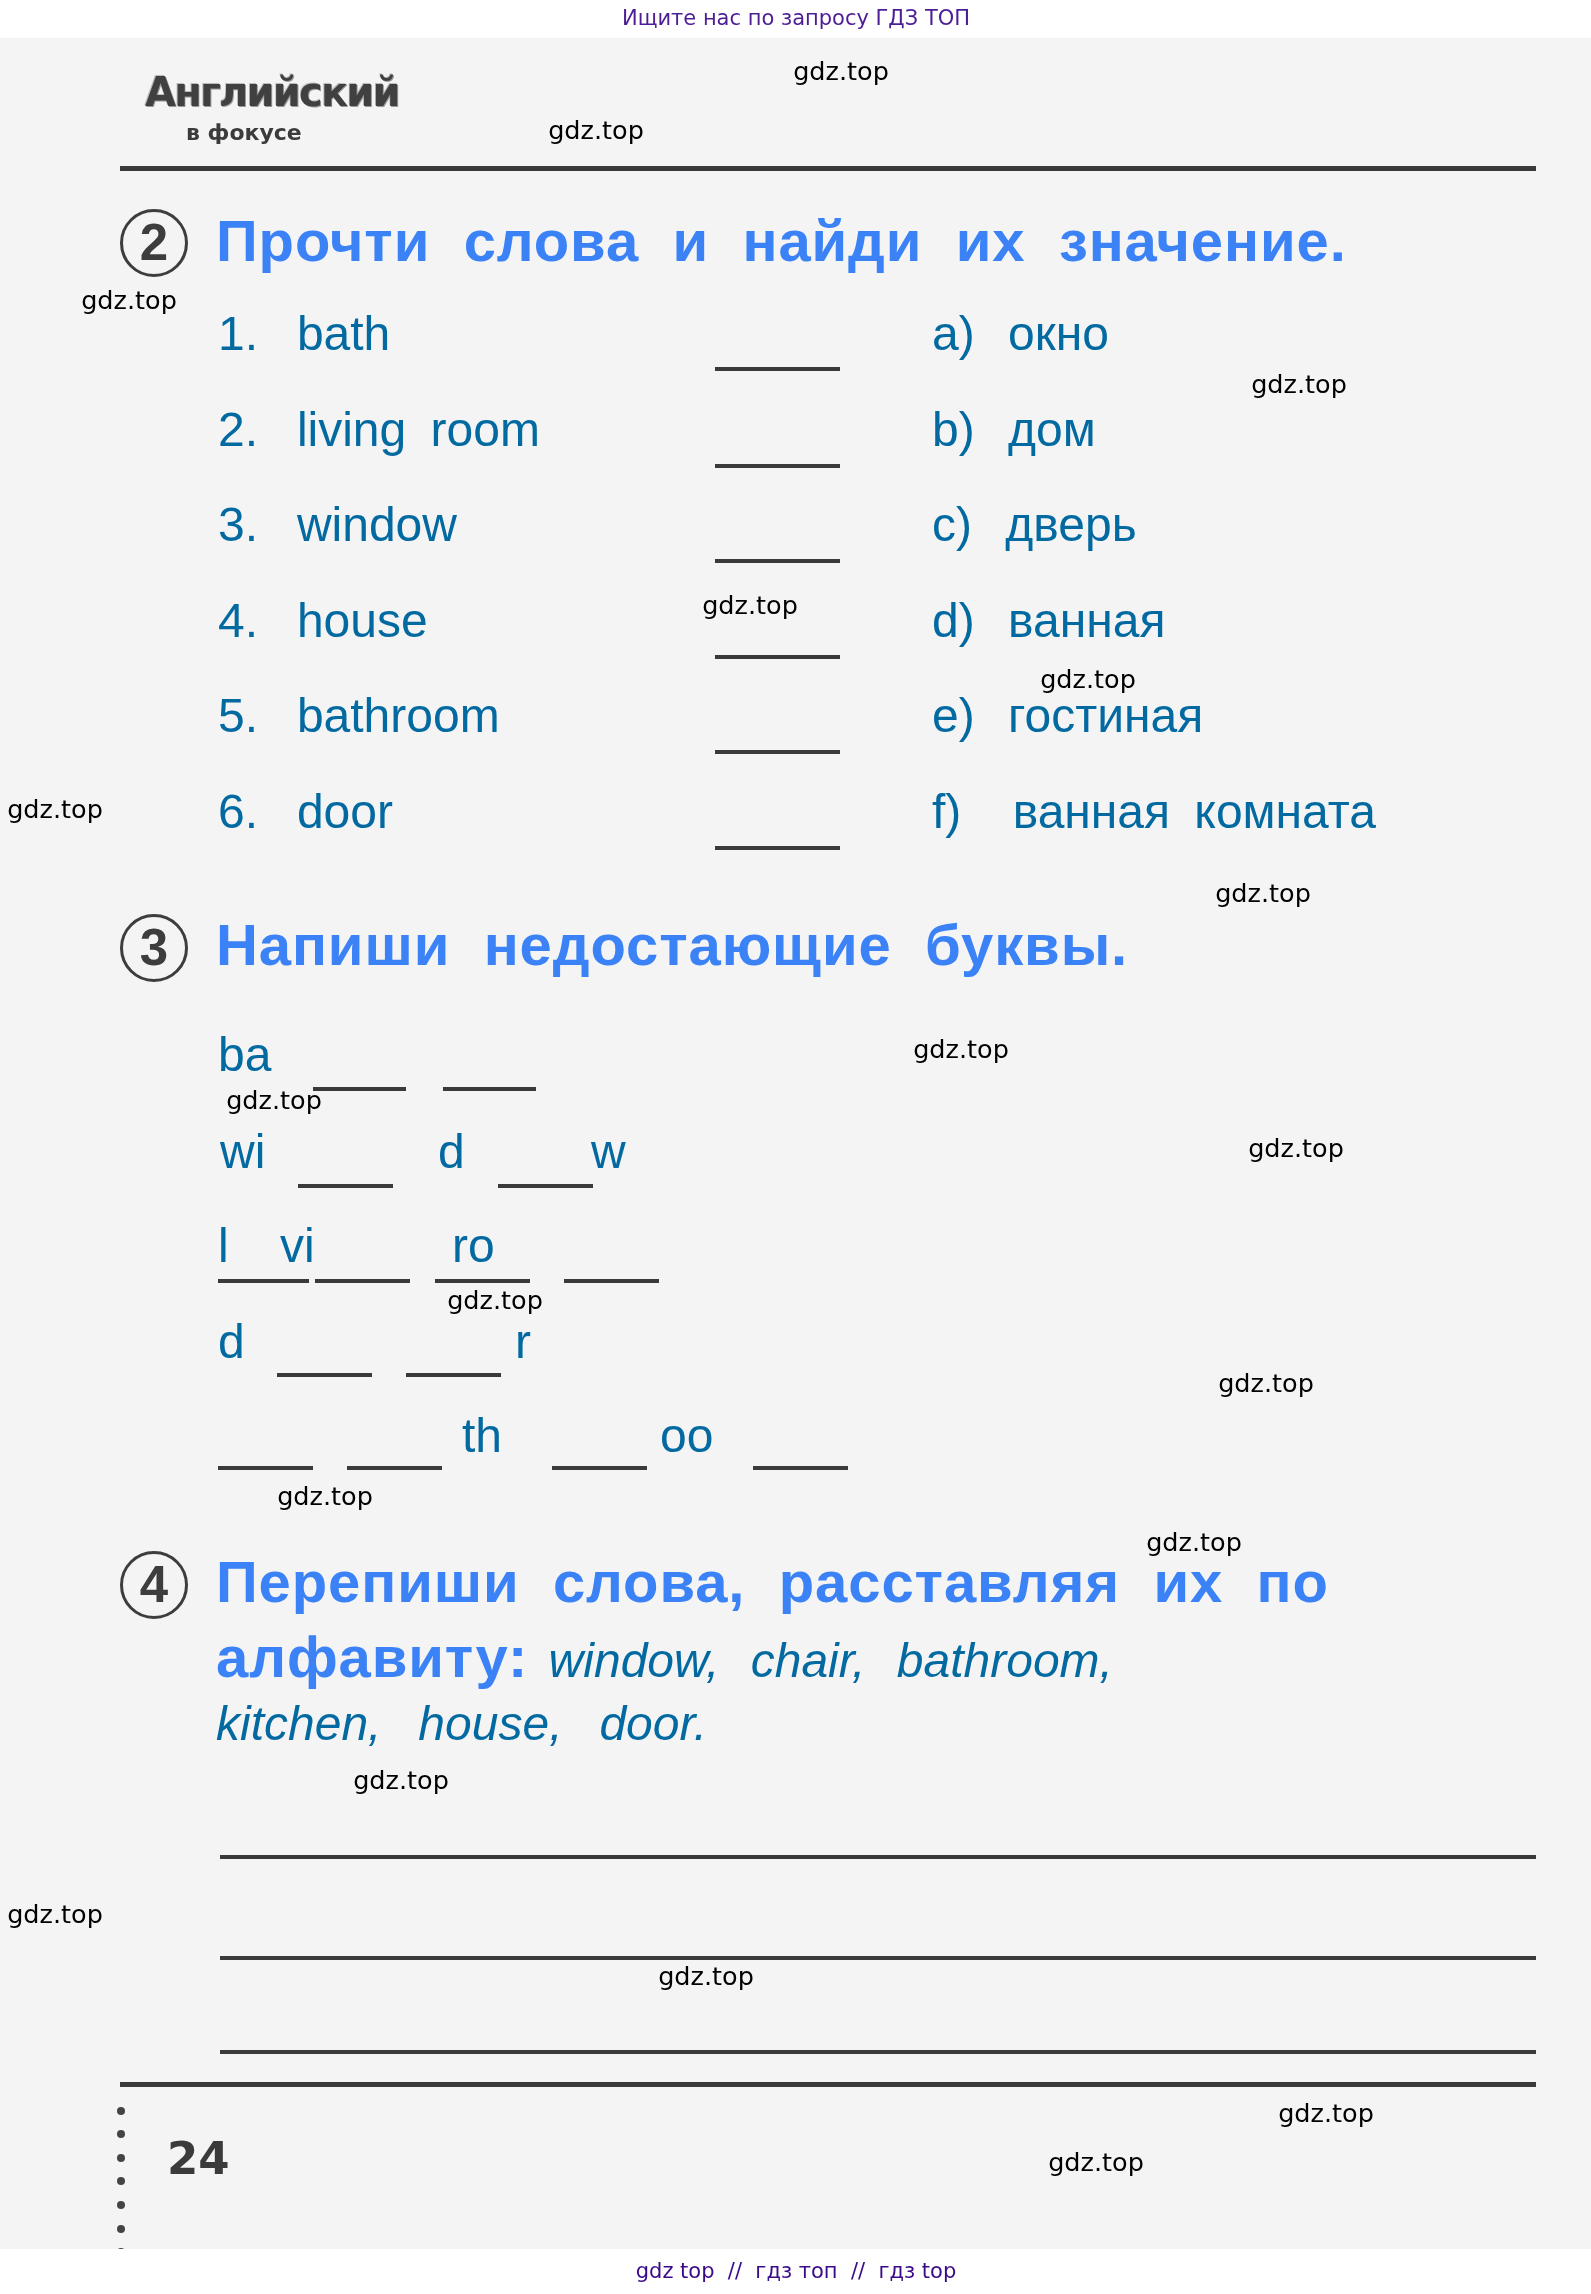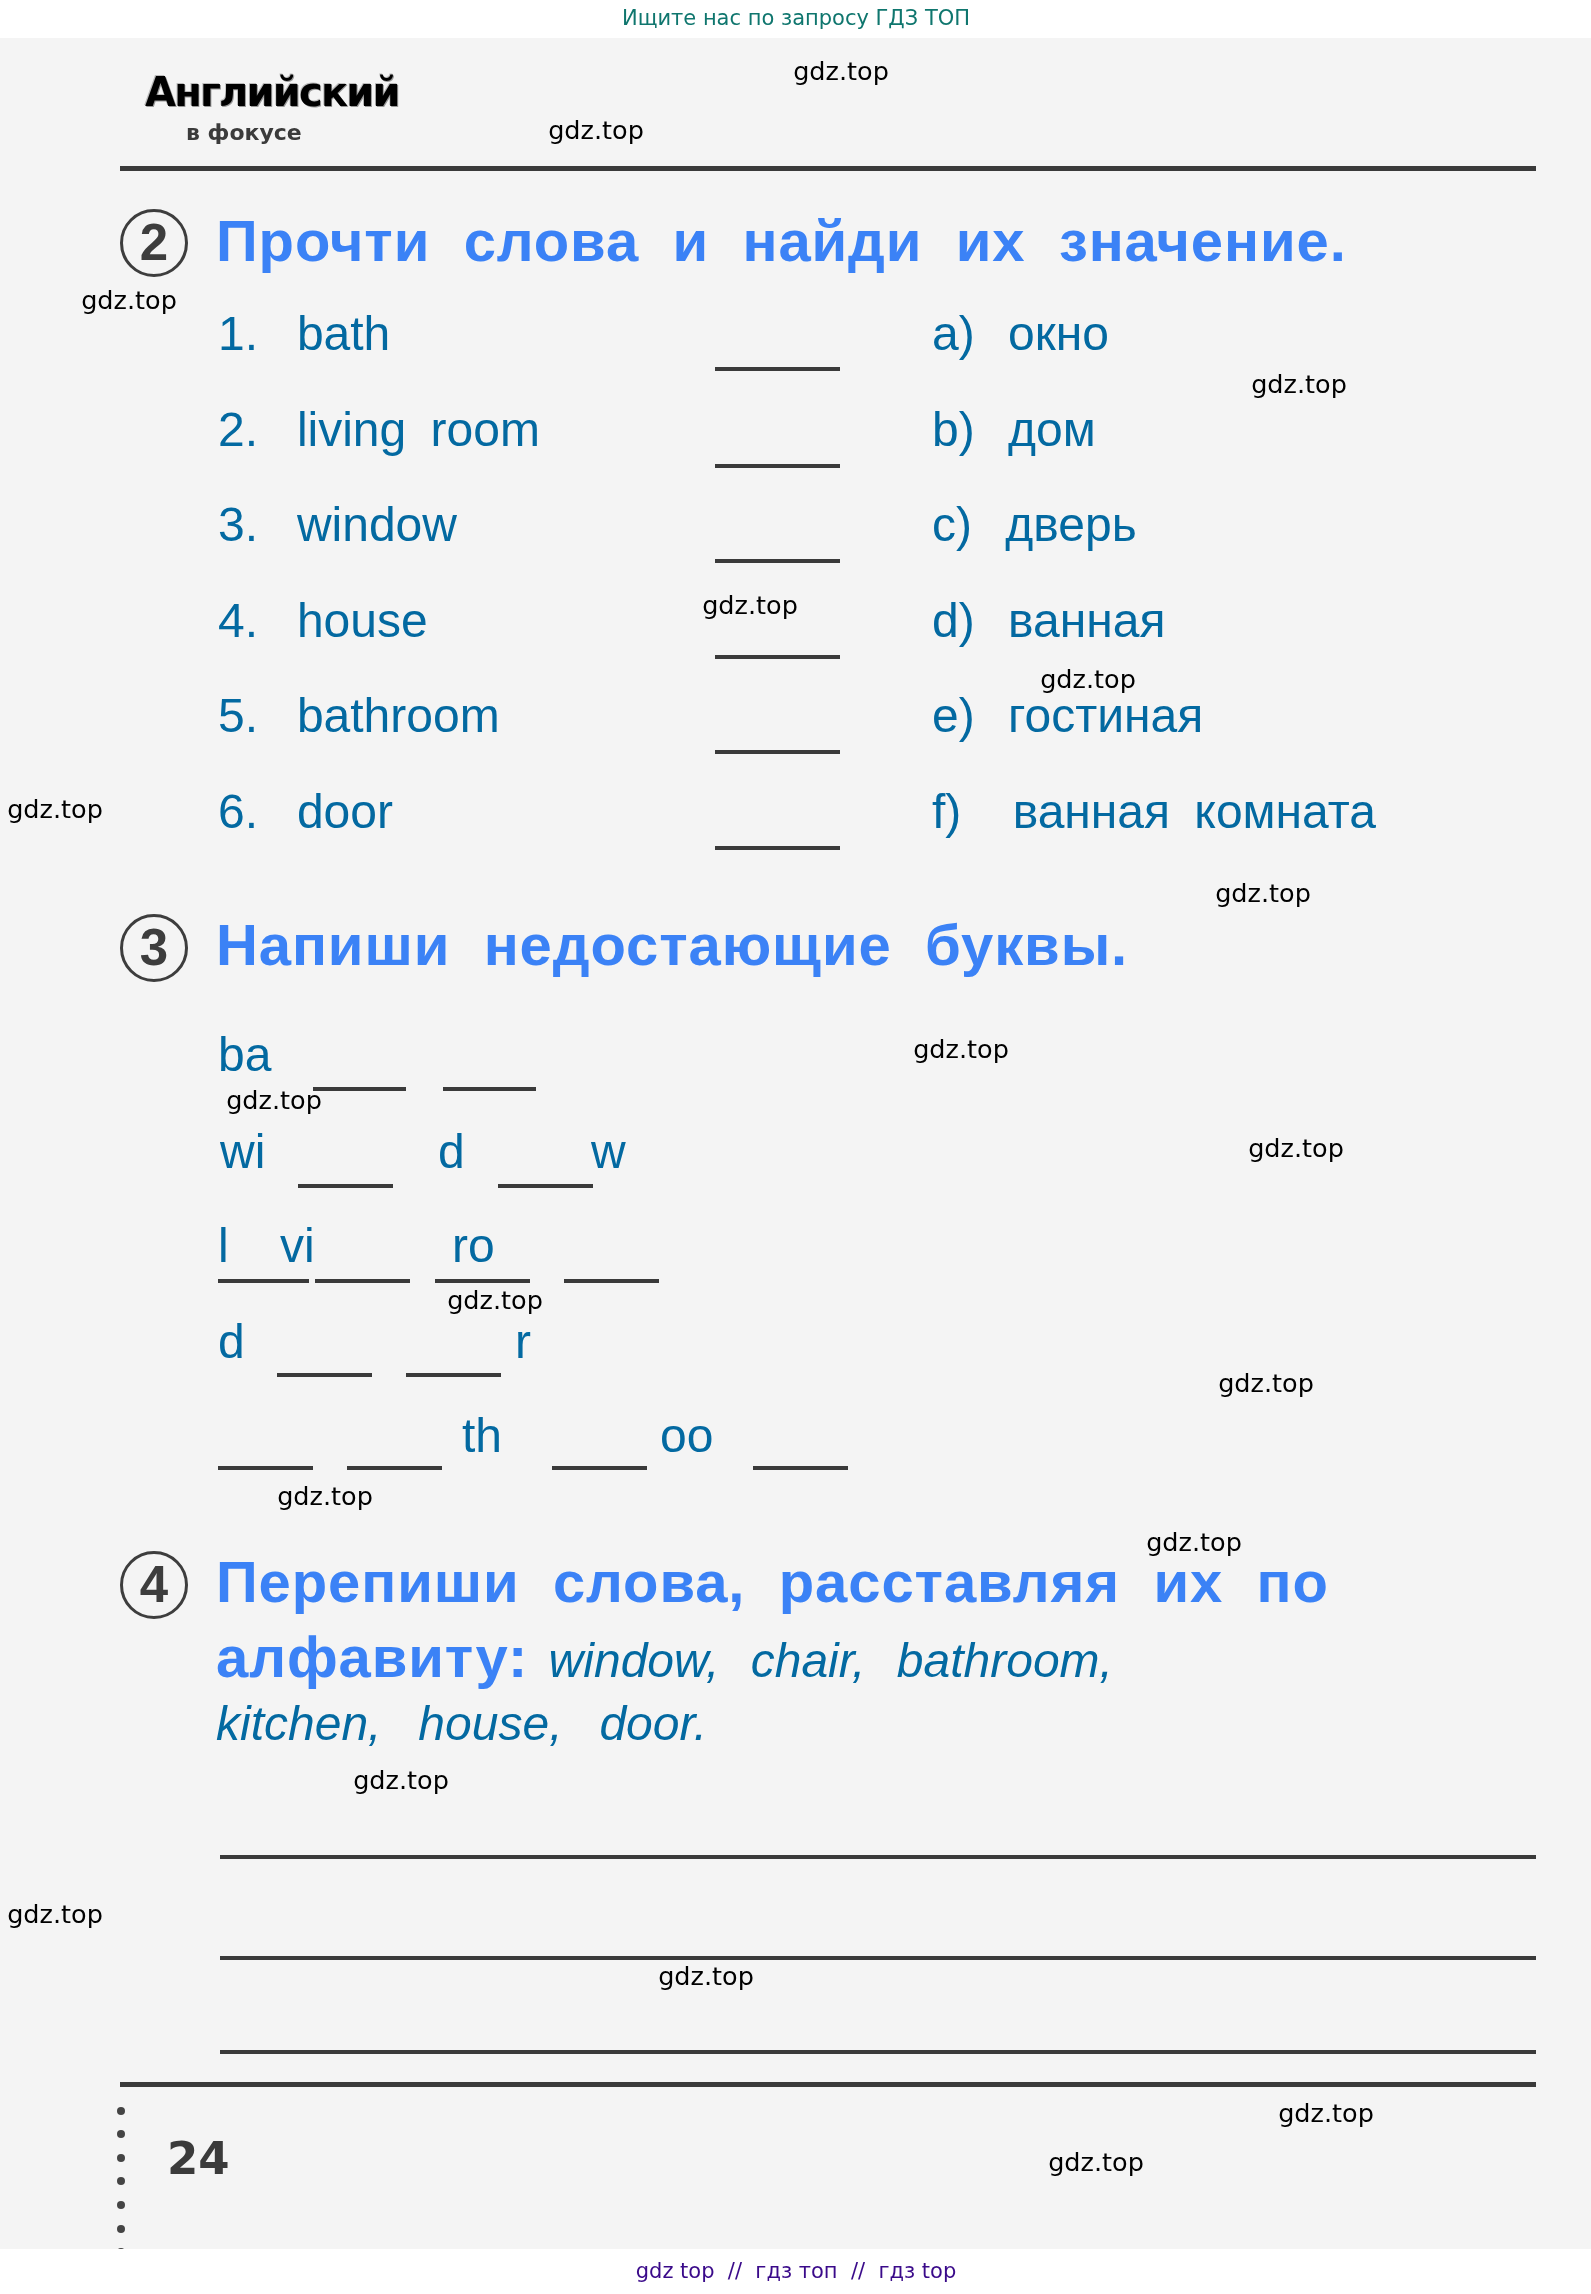--- a/index.html
+++ b/index.html
@@ -20,21 +20,21 @@
   }
   .bottom-banner {
     position: absolute; left: 0; top: 2249px; width: 1592px; height: 45px;
     background: #ffffff; text-align: center;
     font-family: "DejaVu Sans", sans-serif; font-size: 21px; line-height: 45px;
   }
   .abs { position: absolute; white-space: nowrap; }
   .rule { position: absolute; background: #3a3a3a; }
   .logo-main {
     font-family: "DejaVu Sans", sans-serif; font-weight: 900; font-size: 40px;
-    letter-spacing: -1.8px; color: #000000;
+    letter-spacing: -1.8px; color: #404040;
     text-shadow: 0.9px 0.9px 0 #999, -0.9px -0.9px 0 #bbb;
     text-align: right;
   }
   .logo-sub {
     font-family: "DejaVu Sans", sans-serif; font-weight: 900; font-size: 22px;
     color: #3b3b3b;
   }
   .task-num {
     position: absolute; width: 62px; height: 62px; border: 3.6px solid #3d3d3d;
     border-radius: 50%; text-align: center; line-height: 62px;
@@ -55,21 +55,21 @@
   .dot { position: absolute; width: 8.2px; height: 8.2px; border-radius: 50%; background: #444; }
   .page-num {
     font-family: "DejaVu Sans", sans-serif; font-weight: 900; font-size: 45px;
     color: #3b3b3b;
   }
 </style>
 </head>
 <body>
 
 <div class="top-banner">
-  <span style="color:#0f766e">Ищите нас по запросу ГДЗ ТОП</span>
+  <span style="color:#4c1d95">Ищите нас по запросу ГДЗ ТОП</span>
 </div>
 
 <div class="page"></div>
 
 <div class="abs logo-main" style="left:145px; top:69px;">Английский</div>
 <div class="abs logo-sub" style="left:186px; top:120px;">в фокусе</div>
 <div class="rule" style="left:120px; top:166px; width:1416px; height:4.5px;"></div>
 
 <div class="task-num" style="left:120px; top:209px;">2</div>
 <div class="abs task-title" style="left:216px; top:207px;">Прочти слова и найди их значение.</div>

